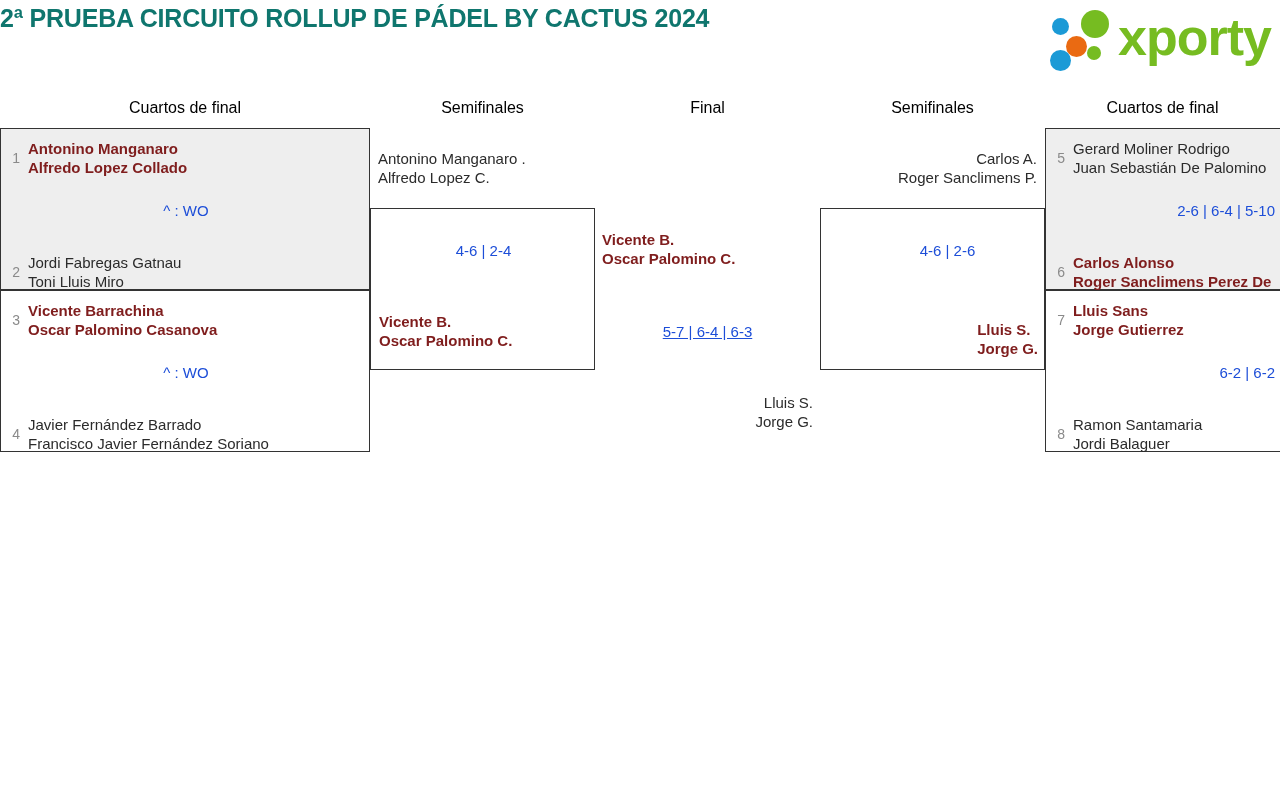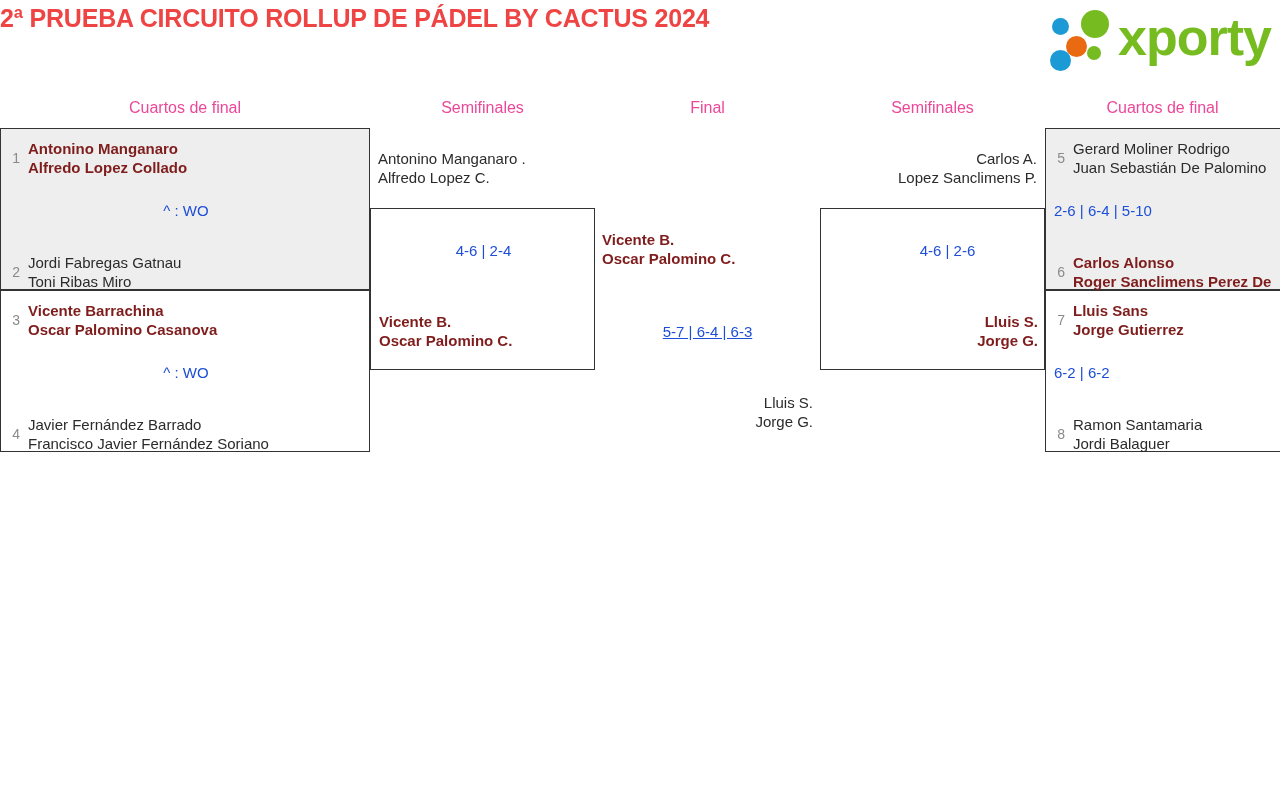--- a/index.html
+++ b/index.html
@@ -24,21 +24,21 @@
   .title-block {
     position: absolute;
     left: 0; top: 2px;
     width: 900px;
   }
   .title-line {
     font-size: 25px;
     font-weight: 700;
     line-height: 32px;
     letter-spacing: -0.2px;
-    color: #ef4444;
+    color: #0f766e;
     white-space: nowrap;
   }
 
   
   .logo {
     position: absolute;
     right: 0; top: 4px;
     width: 240px; height: 68px;
   }
   .logo-dots { position: absolute; left: 10px; top: 6px; width: 62px; height: 58px; }
@@ -58,21 +58,21 @@
     line-height: 62px;
   }
 
   
   .col-head {
     position: absolute;
     top: 96px;
     height: 24px;
     font-size: 16px;
     font-weight: 400;
-    color: #ec4899;
+    color: #000000;
     text-align: center;
     line-height: 24px;
     white-space: nowrap;
     overflow: hidden;
   }
 
   
   .mbox {
     position: absolute;
     border: 1px solid #333333;
@@ -97,31 +97,31 @@
     flex: 0 0 auto;
   }
   .names {
     font-size: 15px;
     line-height: 19px;
     color: #7f1d1d;
     white-space: nowrap;
   }
   .names.win { font-weight: 700; }
   .names.lose { font-weight: 400; color: #2b2b2b; }
-  .names.right { text-align: right; }
+  .names.right { text-align: left; margin-top: 8px; }
 
   .score {
     position: absolute;
     font-size: 15px;
     color: #1d4ed8;
     line-height: 19px;
     white-space: nowrap;
   }
   .score.center { text-align: center; }
-  .score.right { }
+  .score.right { text-align: right; }
 
   
   .float-team {
     position: absolute;
     white-space: nowrap;
   }
 </style>
 </head>
 <body>
 
@@ -154,21 +154,21 @@
     <span class="names win">
       <span>Antonino Manganaro</span><br>
       <span>Alfredo Lopez Collado</span>
     </span>
   </div>
   <div class="score center" style="left:8px; top:72px; width:354px;">^ : WO</div>
   <div class="team" style="left:8px; top:124px;">
     <span class="seed">2</span>
     <span class="names lose">
       <span>Jordi Fabregas Gatnau</span><br>
-      <span>Toni Ribas Miro</span>
+      <span>Toni Lluis Miro</span>
     </span>
   </div>
 </div>
 
 <div class="mbox" style="left:0px; top:290px; width:370px; height:162px;">
   <div class="team" style="left:8px; top:10px;">
     <span class="seed">3</span>
     <span class="names win">
       <span>Vicente Barrachina</span><br>
       <span>Oscar Palomino Casanova</span>
@@ -221,21 +221,21 @@
     <span class="names win right">
       <span>Lluis S.</span><br>
       <span>Jorge G.</span>
     </span>
   </div>
 </div>
 
 <div class="float-team" style="left:826px; top:149px; width:211px; text-align:right;">
   <span class="names lose right">
     <span>Carlos A.</span><br>
-    <span>Lopez Sanclimens P.</span>
+    <span>Roger Sanclimens P.</span>
   </span>
 </div>
 
 <div class="mbox shaded" style="left:1045px; top:128px; width:370px; height:162px;">
   <div class="team" style="left:8px; top:10px;">
     <span class="seed">5</span>
     <span class="names lose">
       <span>Gerard Moliner Rodrigo</span><br>
       <span>Juan Sebastián De Palomino</span>
     </span>

